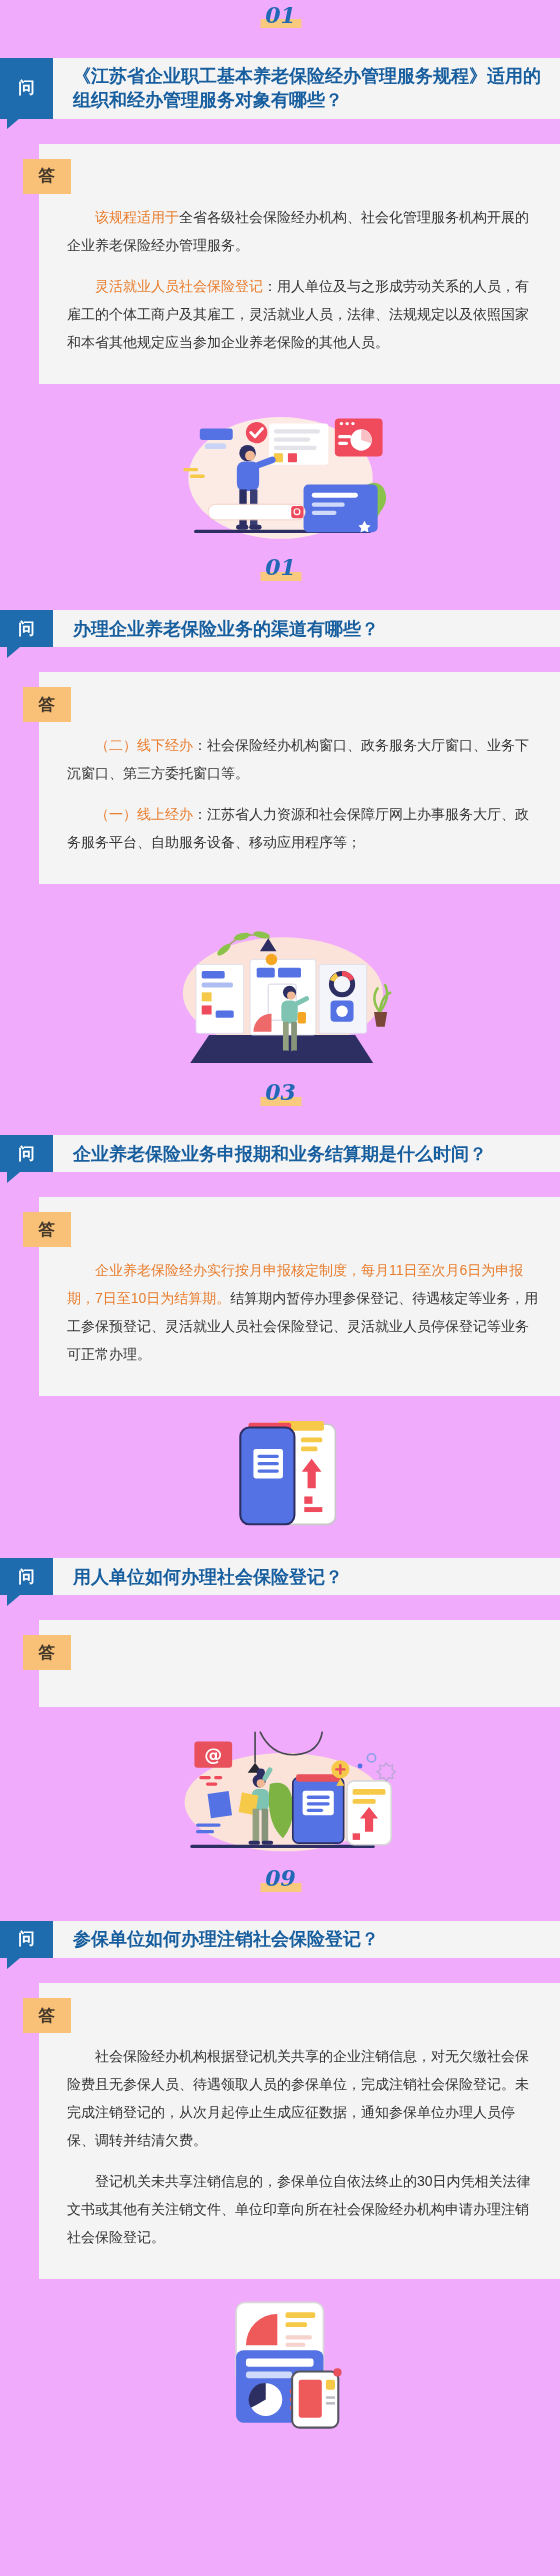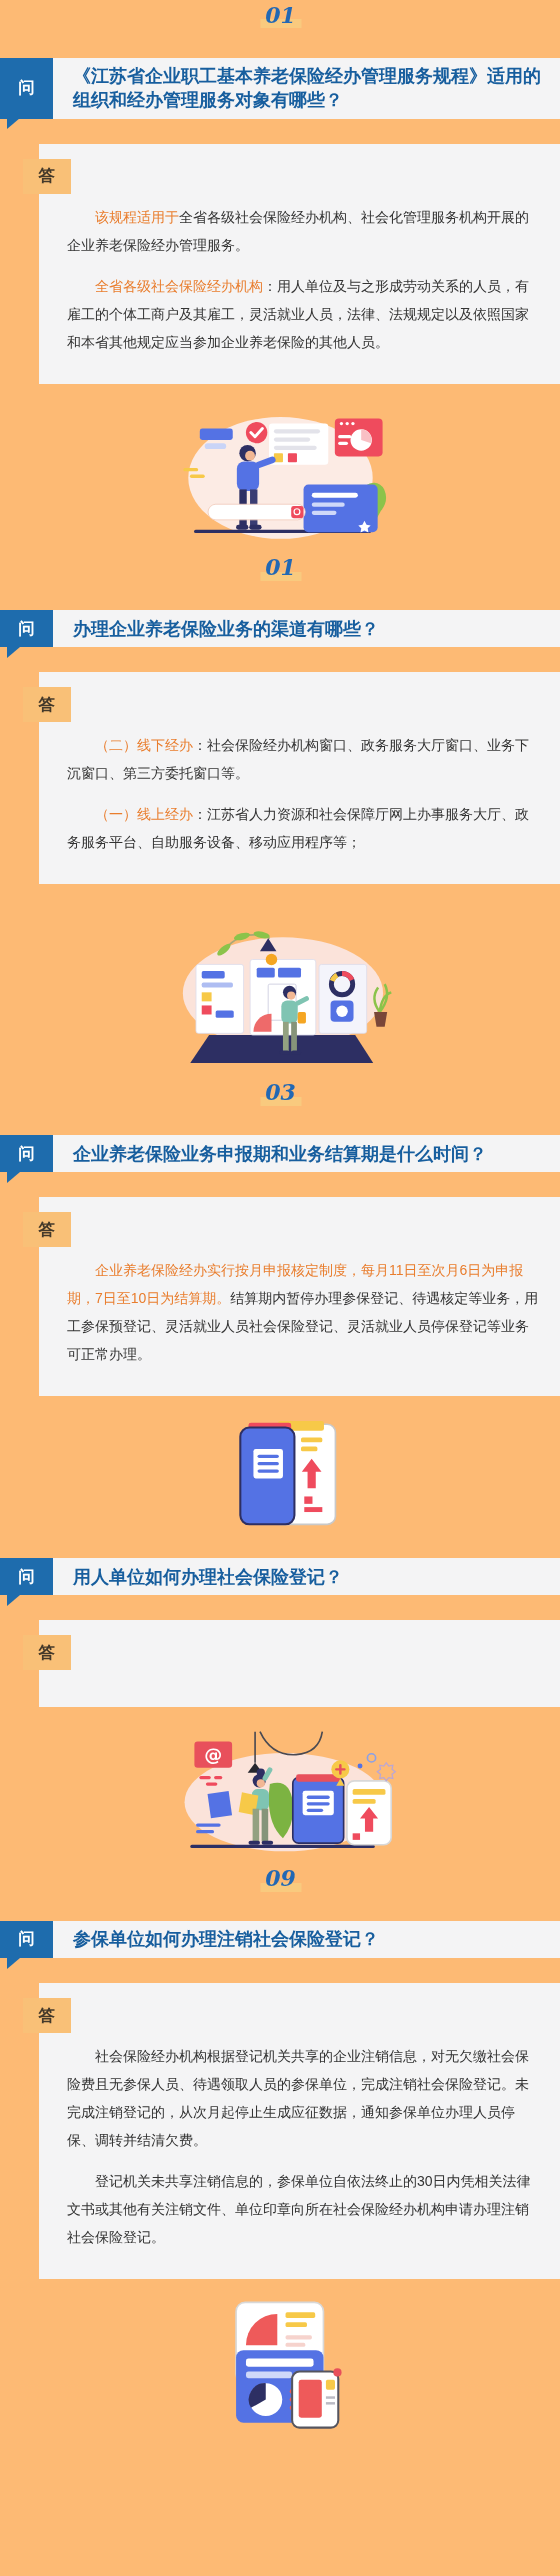--- a/index.html
+++ b/index.html
@@ -1,17 +1,17 @@
 <!DOCTYPE html>
 <html lang="zh" style="font-size:13px"><head>
 <meta charset="utf-8">
 <style>
   html,body{margin:0;padding:0;background:#fff;}
   .page{
-    width:561px;height:2576px;overflow:hidden;margin:0 auto;background:#fdba74;
+    width:561px;height:2576px;overflow:hidden;margin:0 auto;background:#f0abfc;
     font-family:"Liberation Sans","DejaVu Sans",sans-serif;color:#333;
   }
   
   .sec-num{display:flex;justify-content:center;}
   .sec-num .wrap{position:relative;display:inline-block;}
   .sec-num .bar{position:absolute;left:50%;transform:translateX(-50%);bottom:-0.8px;width:41px;height:9px;background:#f9ca7e;}
   .sec-num .num{position:relative;display:block;font-family:"DejaVu Serif","Liberation Serif",serif;
     font-style:italic;font-weight:700;font-size:22px;line-height:26px;color:#2268b4;padding:0 3.3px;}
   .mt-first{margin-top:1.6px;}
   .mt-next{margin-top:11.5px;}
@@ -46,21 +46,21 @@
     <span class="num">01</span>
       </span>
   </div>
   <div class="q-row">
     <div class="q-badge">问</div>
     <div class="q-text">《江苏省企业职工基本养老保险经办管理服务规程》适用的组织和经办管理服务对象有哪些？</div>
   </div>
   <div class="a-panel">
     <div class="a-badge">答</div>
     <p><span class="hl">该规程适用于</span><span>全省各级社会保险经办机构、社会化管理服务机构开展的企业养老保险经办管理服务。</span></p>
-    <p><span class="hl">全省各级社会保险经办机构</span><span>：用人单位及与之形成劳动关系的人员，有雇工的个体工商户及其雇工，灵活就业人员，法律、法规规定以及依照国家和本省其他规定应当参加企业养老保险的其他人员。</span></p>
+    <p><span class="hl">灵活就业人员社会保险登记</span><span>：用人单位及与之形成劳动关系的人员，有雇工的个体工商户及其雇工，灵活就业人员，法律、法规规定以及依照国家和本省其他规定应当参加企业养老保险的其他人员。</span></p>
   </div>
   <div class="illus">
     <svg width="247" height="136" viewBox="0 0 300 165" role="img" aria-label="person-presenting-dashboard">
       <ellipse cx="150" cy="86" rx="112" ry="74" fill="#fcebe4"></ellipse>
       <rect x="45" y="149" width="215" height="4" rx="2" fill="#2d2f63"></rect>
       <rect x="52" y="26" width="40" height="14" rx="3" fill="#5472e4"></rect>
       <rect x="58" y="44" width="26" height="7" rx="3.5" fill="#c9d4f7"></rect>
       <rect x="32" y="74" width="18" height="4" rx="2" fill="#f7c948"></rect>
       <rect x="40" y="82" width="18" height="4" rx="2" fill="#f7c948"></rect>
       <circle cx="121" cy="31" r="13" fill="#ef4b5d"></circle>

